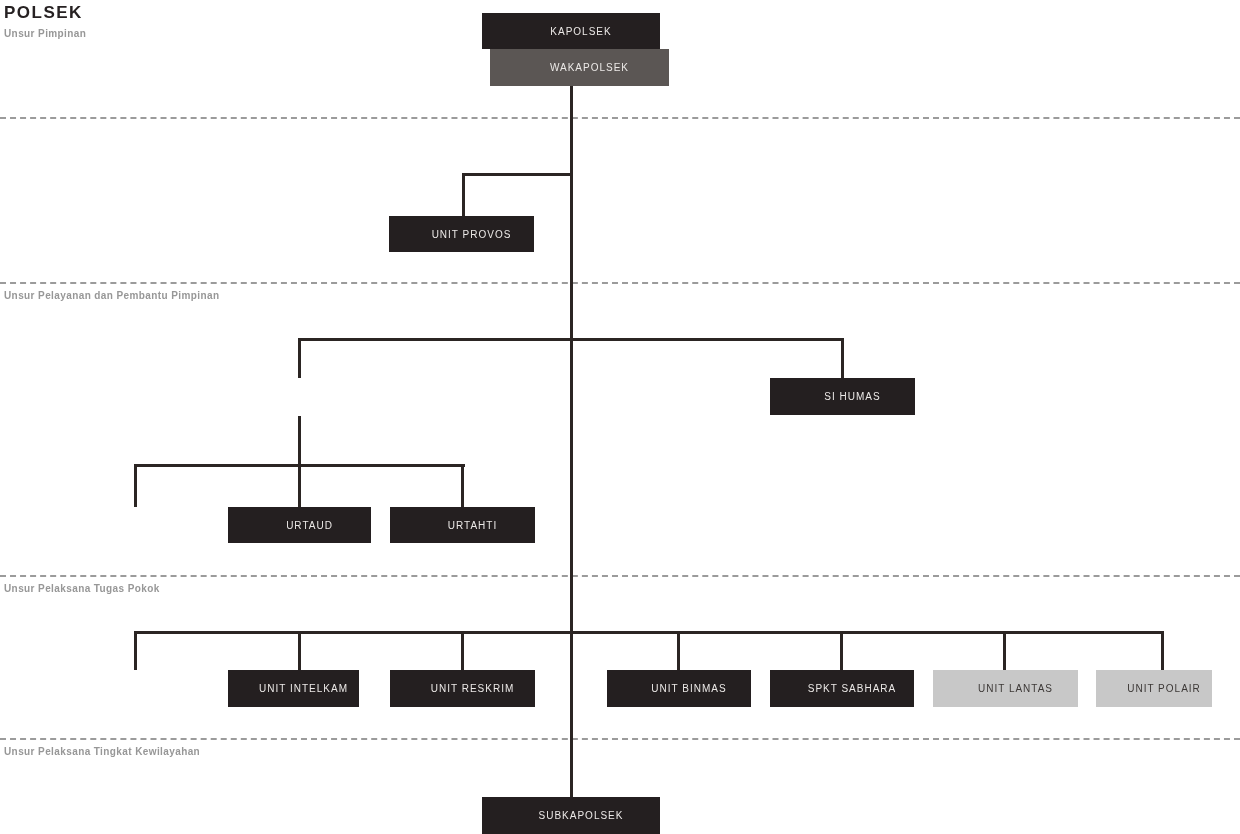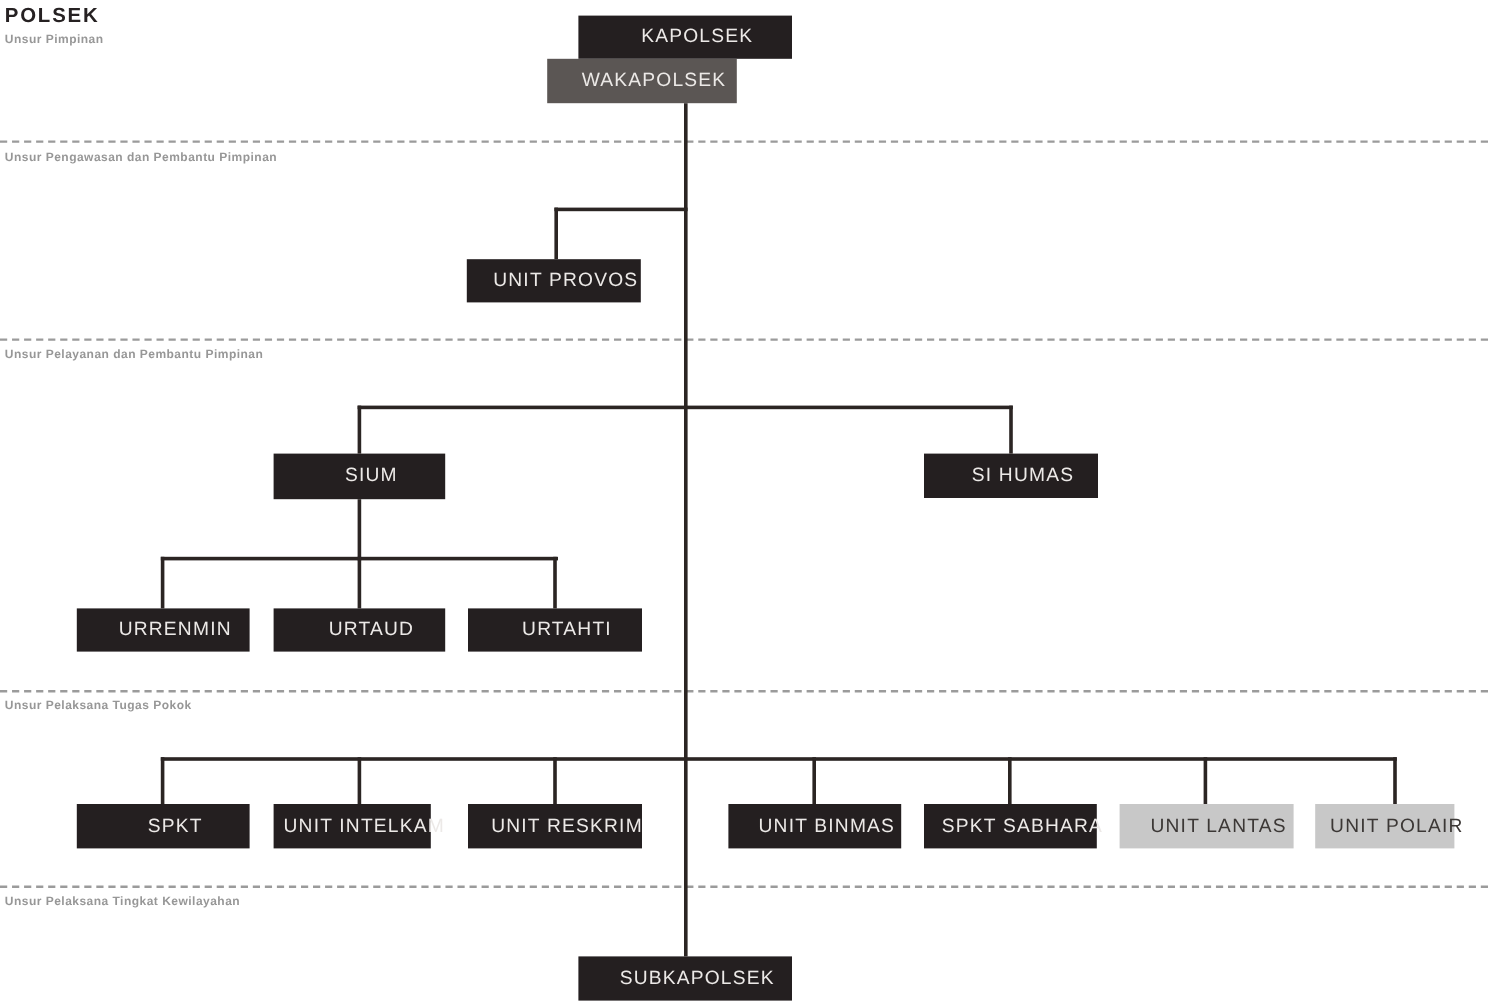--- a/index.html
+++ b/index.html
@@ -43,38 +43,37 @@
     position:absolute;left:0;width:1240px;height:0;
     border-top:2px dashed var(--divider);
   }
   .line{
     position:absolute;
     background:var(--line);
   }
   .node{
     position:absolute;
     display:flex;align-items:center;justify-content:center;
-    font-size:16px;
+    font-size:10px;
     letter-spacing:1px;
     text-align:left;
     white-space:nowrap;
     padding-left:20px;
   }
   .node.dark{background:var(--node-dark);color:var(--node-text-light);}
   .node.gray{background:var(--node-gray);color:var(--node-text-light);}
   .node.light{background:var(--node-light);color:var(--node-text-dark);}
 </style>
 </head>
 <body>
 
 <div class="canvas">
 
   <div class="chart-title">POLSEK</div>
   <div class="section-header" style="top:28px">Unsur Pimpinan</div>
-  <div class="section-header" style="top:126px">Unsur Pengawasan dan Pembantu Pimpinan</div>
   <div class="section-header" style="top:290px">Unsur Pelayanan dan Pembantu Pimpinan</div>
   <div class="section-header" style="top:583px">Unsur Pelaksana Tugas Pokok</div>
   <div class="section-header" style="top:746px">Unsur Pelaksana Tingkat Kewilayahan</div>
 
   <div class="divider" style="top:117px"></div>
   <div class="divider" style="top:282px"></div>
   <div class="divider" style="top:575px"></div>
   <div class="divider" style="top:738px"></div>
 
   <div class="line" style="left:570px;top:86px;width:3px;height:711px"></div>
@@ -91,28 +90,25 @@
   <div class="line" style="left:134px;top:631px;width:1030px;height:3px"></div>
   <div class="line" style="left:134px;top:631px;width:3px;height:39px"></div>
   <div class="line" style="left:298px;top:631px;width:3px;height:39px"></div>
   <div class="line" style="left:461px;top:631px;width:3px;height:39px"></div>
   <div class="line" style="left:677px;top:631px;width:3px;height:39px"></div>
   <div class="line" style="left:840px;top:631px;width:3px;height:39px"></div>
   <div class="line" style="left:1003px;top:631px;width:3px;height:39px"></div>
   <div class="line" style="left:1161px;top:631px;width:3px;height:39px"></div>
 
   <div class="node dark" style="left:482px;top:13px;width:178px;height:36px">KAPOLSEK</div>
-  <div class="node gray" style="left:456px;top:49px;width:158px;height:37px">WAKAPOLSEK</div>
+  <div class="node gray" style="left:490px;top:49px;width:179px;height:37px">WAKAPOLSEK</div>
   <div class="node dark" style="left:389px;top:216px;width:145px;height:36px">UNIT PROVOS</div>
-  <div class="node dark" style="left:228px;top:378px;width:143px;height:38px">SIUM</div>
   <div class="node dark" style="left:770px;top:378px;width:145px;height:37px">SI HUMAS</div>
-  <div class="node dark" style="left:64px;top:507px;width:144px;height:36px">URRENMIN</div>
   <div class="node dark" style="left:228px;top:507px;width:143px;height:36px">URTAUD</div>
   <div class="node dark" style="left:390px;top:507px;width:145px;height:36px">URTAHTI</div>
-  <div class="node dark" style="left:64px;top:670px;width:144px;height:37px">SPKT</div>
   <div class="node dark" style="left:228px;top:670px;width:131px;height:37px">UNIT INTELKAM</div>
   <div class="node dark" style="left:390px;top:670px;width:145px;height:37px">UNIT RESKRIM</div>
   <div class="node dark" style="left:607px;top:670px;width:144px;height:37px">UNIT BINMAS</div>
   <div class="node dark" style="left:770px;top:670px;width:144px;height:37px">SPKT SABHARA</div>
   <div class="node light" style="left:933px;top:670px;width:145px;height:37px">UNIT LANTAS</div>
   <div class="node light" style="left:1096px;top:670px;width:116px;height:37px">UNIT POLAIR</div>
   <div class="node dark" style="left:482px;top:797px;width:178px;height:37px">SUBKAPOLSEK</div>
 
 </div>
 

